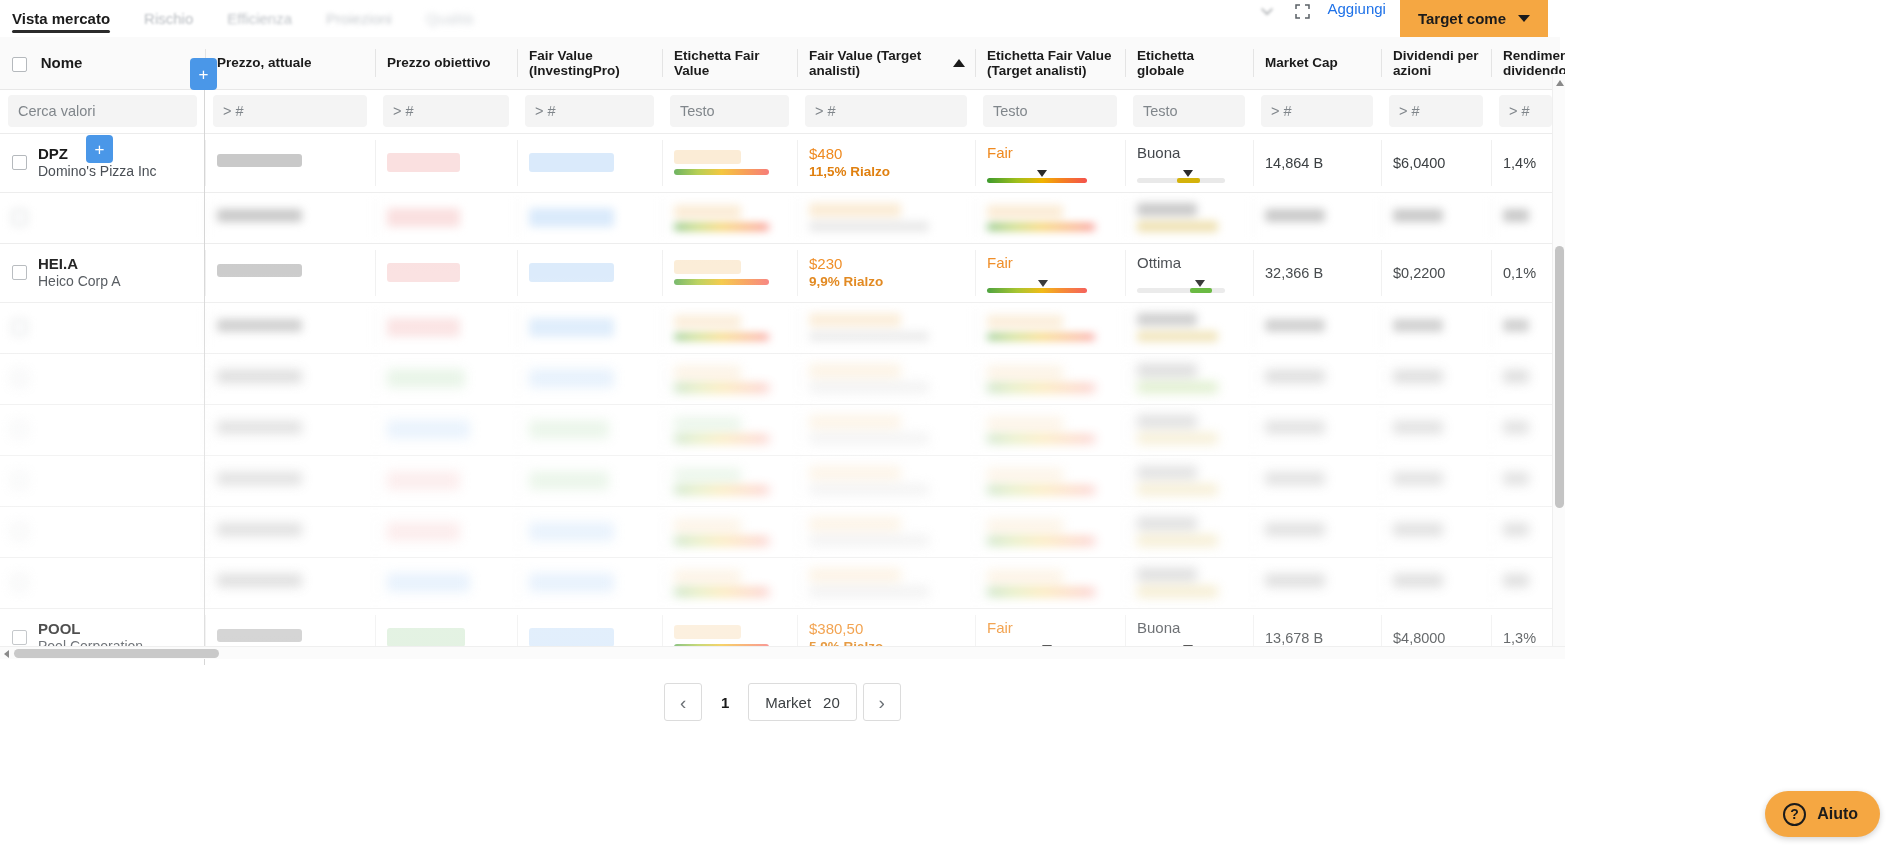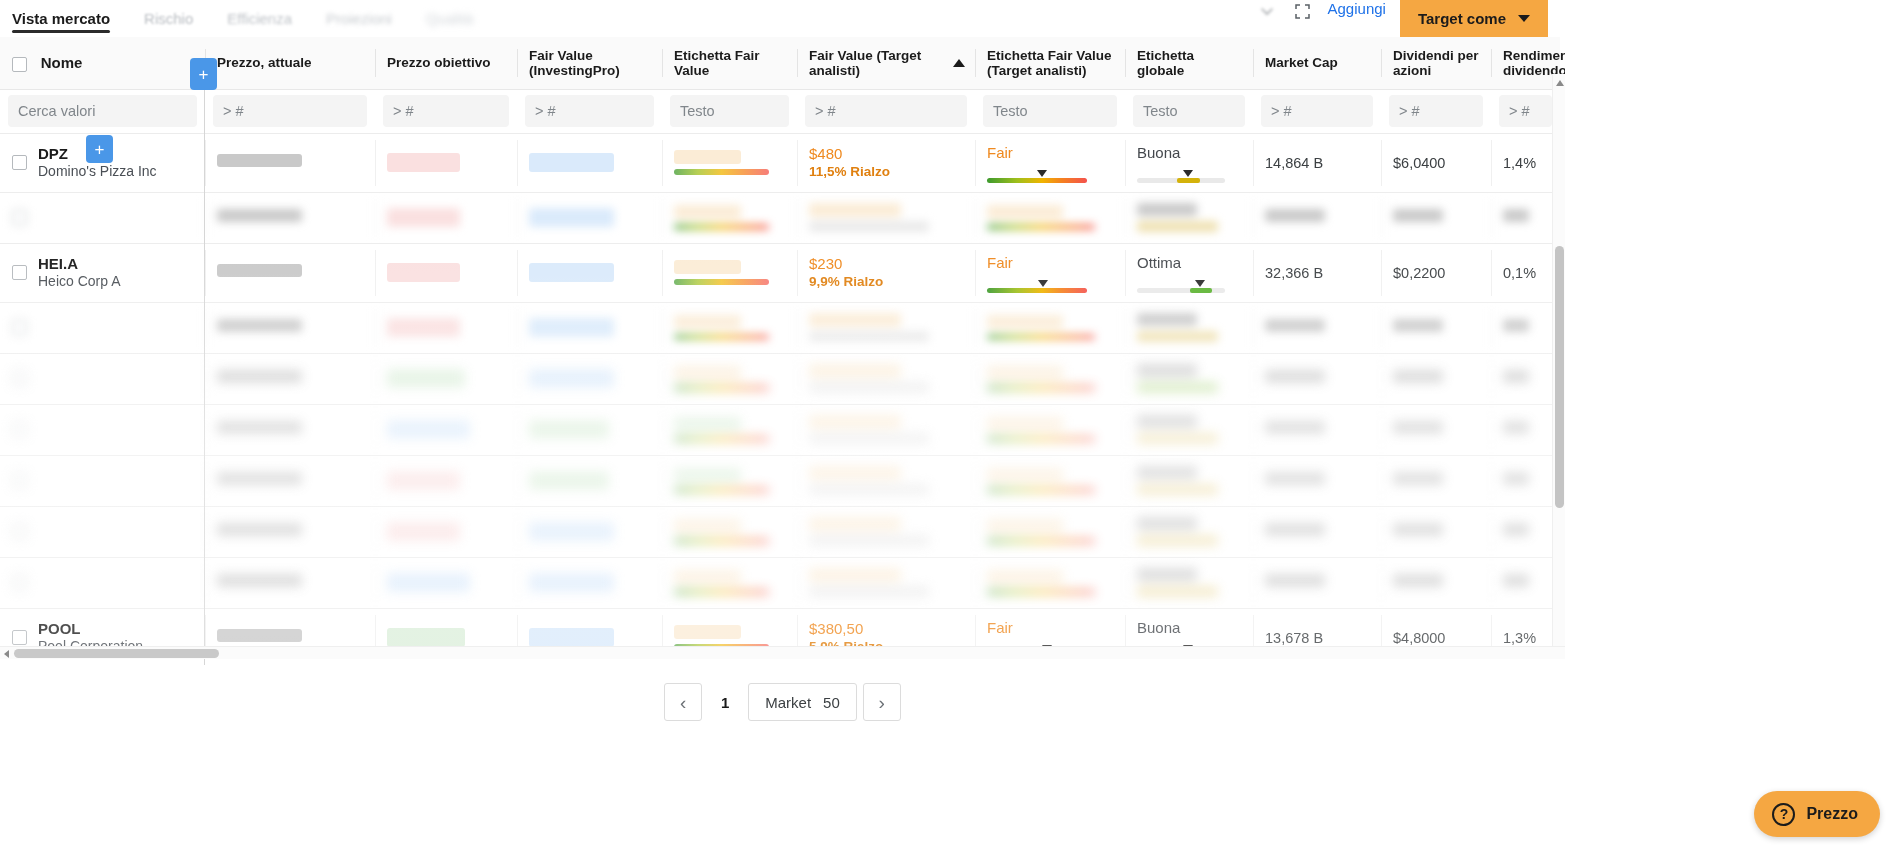--- a/index.html
+++ b/index.html
@@ -764,26 +764,26 @@
   <div class="plus-btn" id="plus-row">+</div>
 
   <div class="pagination">
     <div class="pager">
       <div class="pgbtn">
         <span class="car-l">‹</span>
       </div>
       <div class="pgnum">1</div>
       <div class="rows-sel">
         <span>Market</span>
-        <span>50</span>
+        <span>20</span>
       </div>
       <div class="pgbtn">
         <span class="car-r">›</span>
       </div>
     </div>
   </div>
 
   <div class="help-pill">
     <span class="q">?</span>
-    <span class="txt">Prezzo</span>
+    <span class="txt">Aiuto</span>
   </div>
 
 </div>
 
 </body></html>

